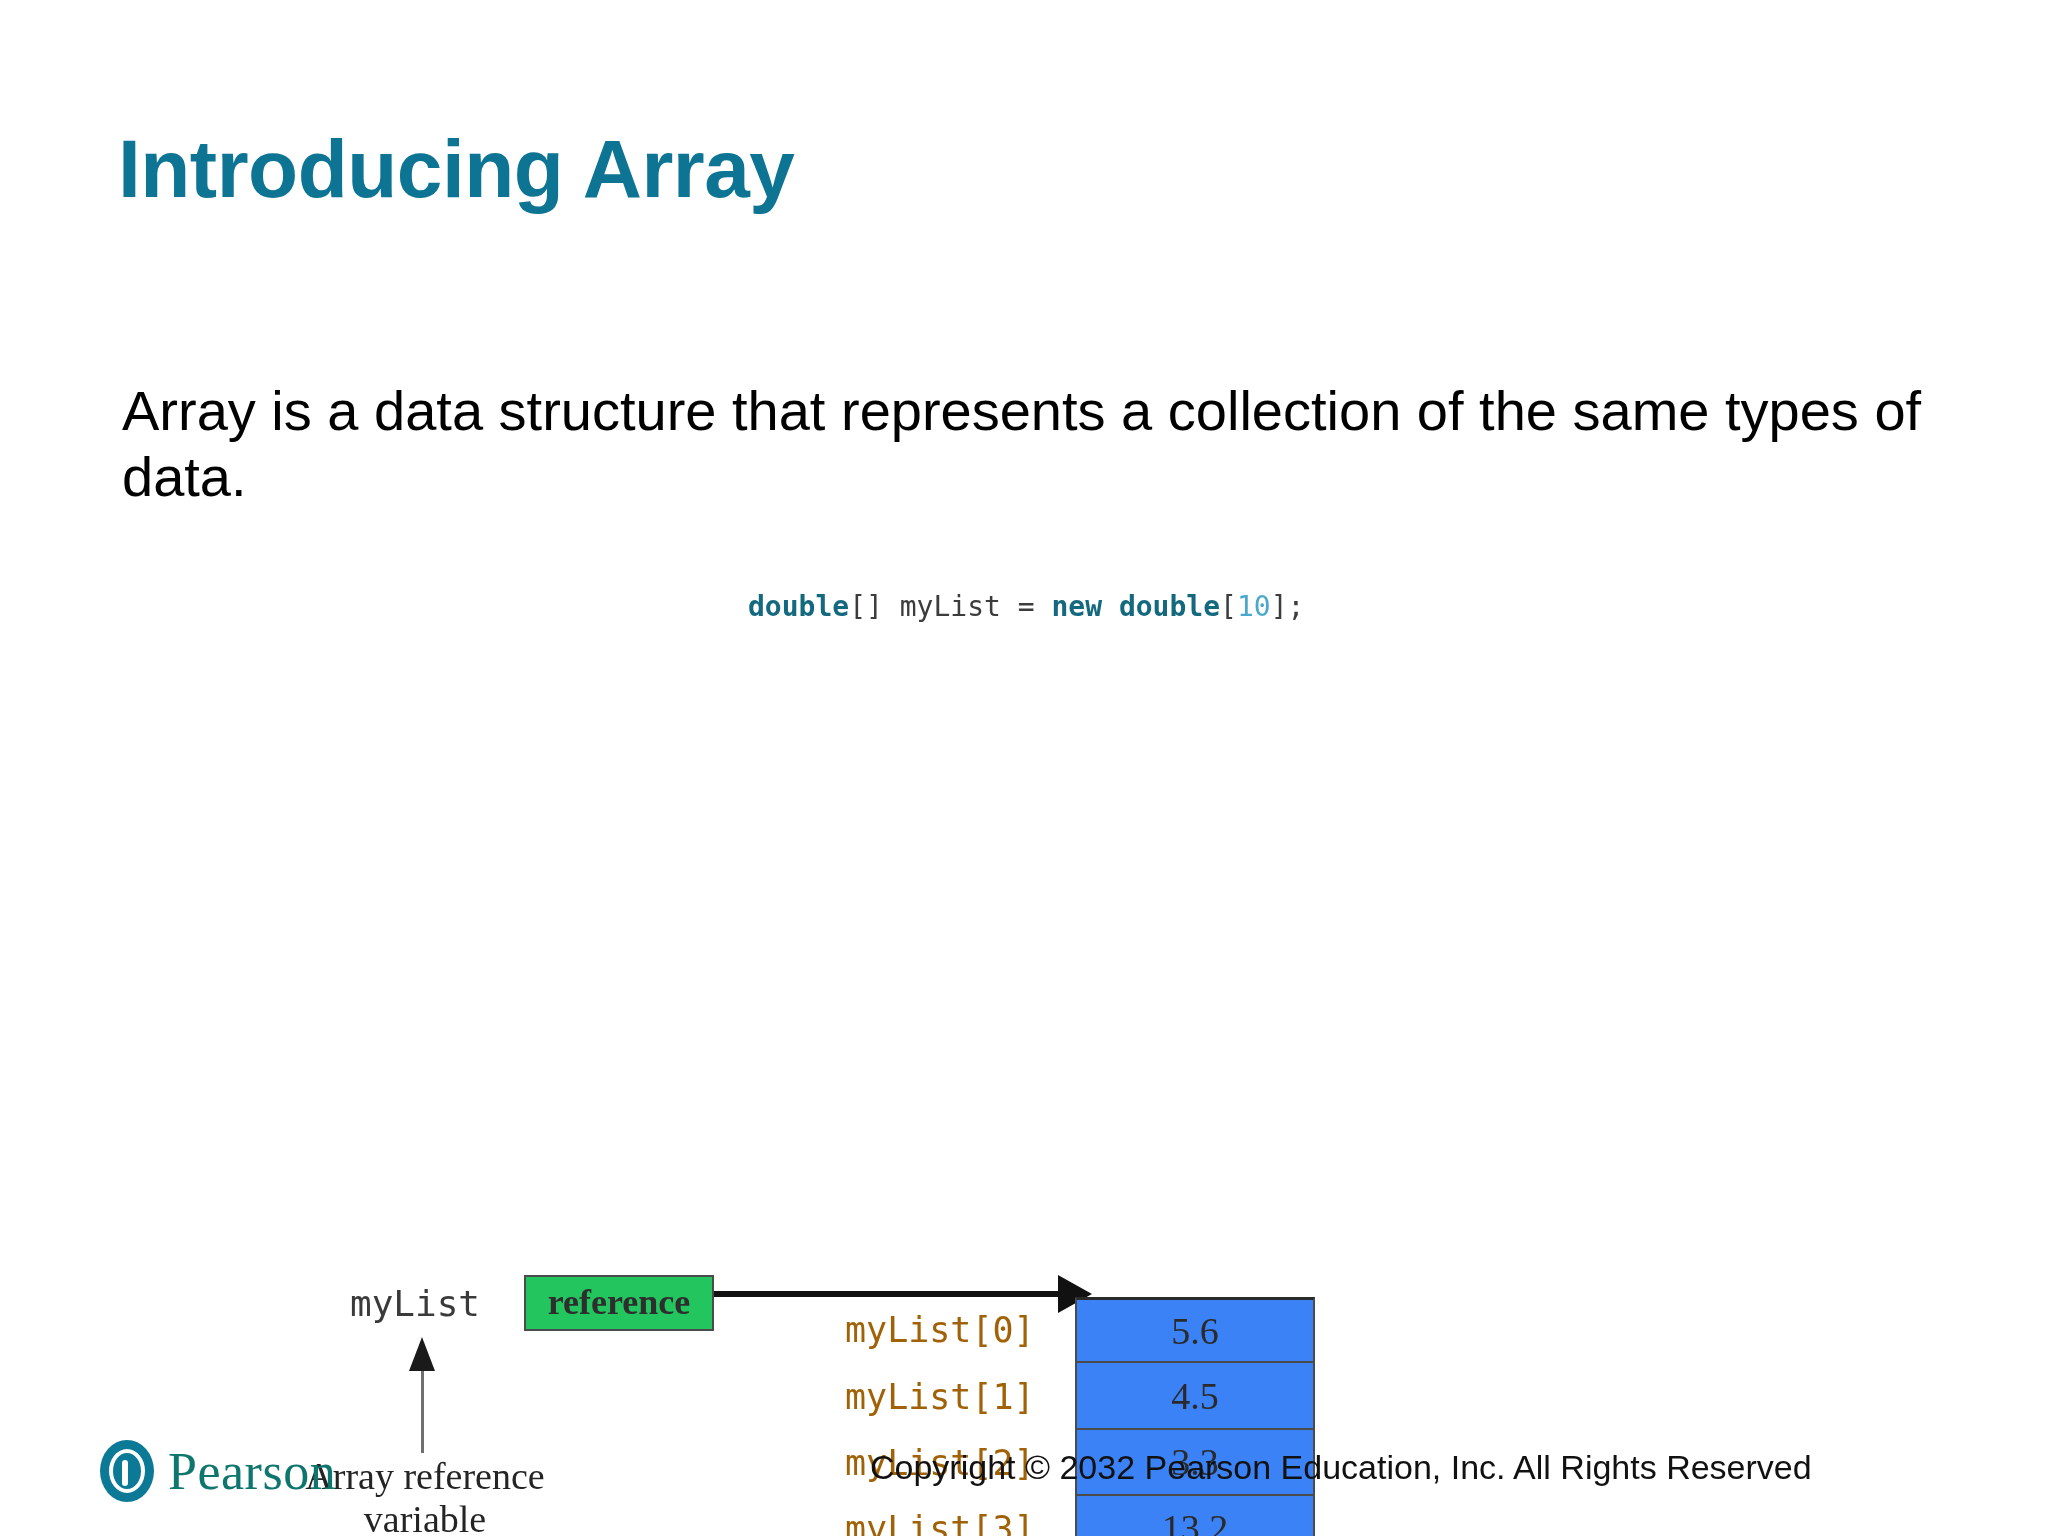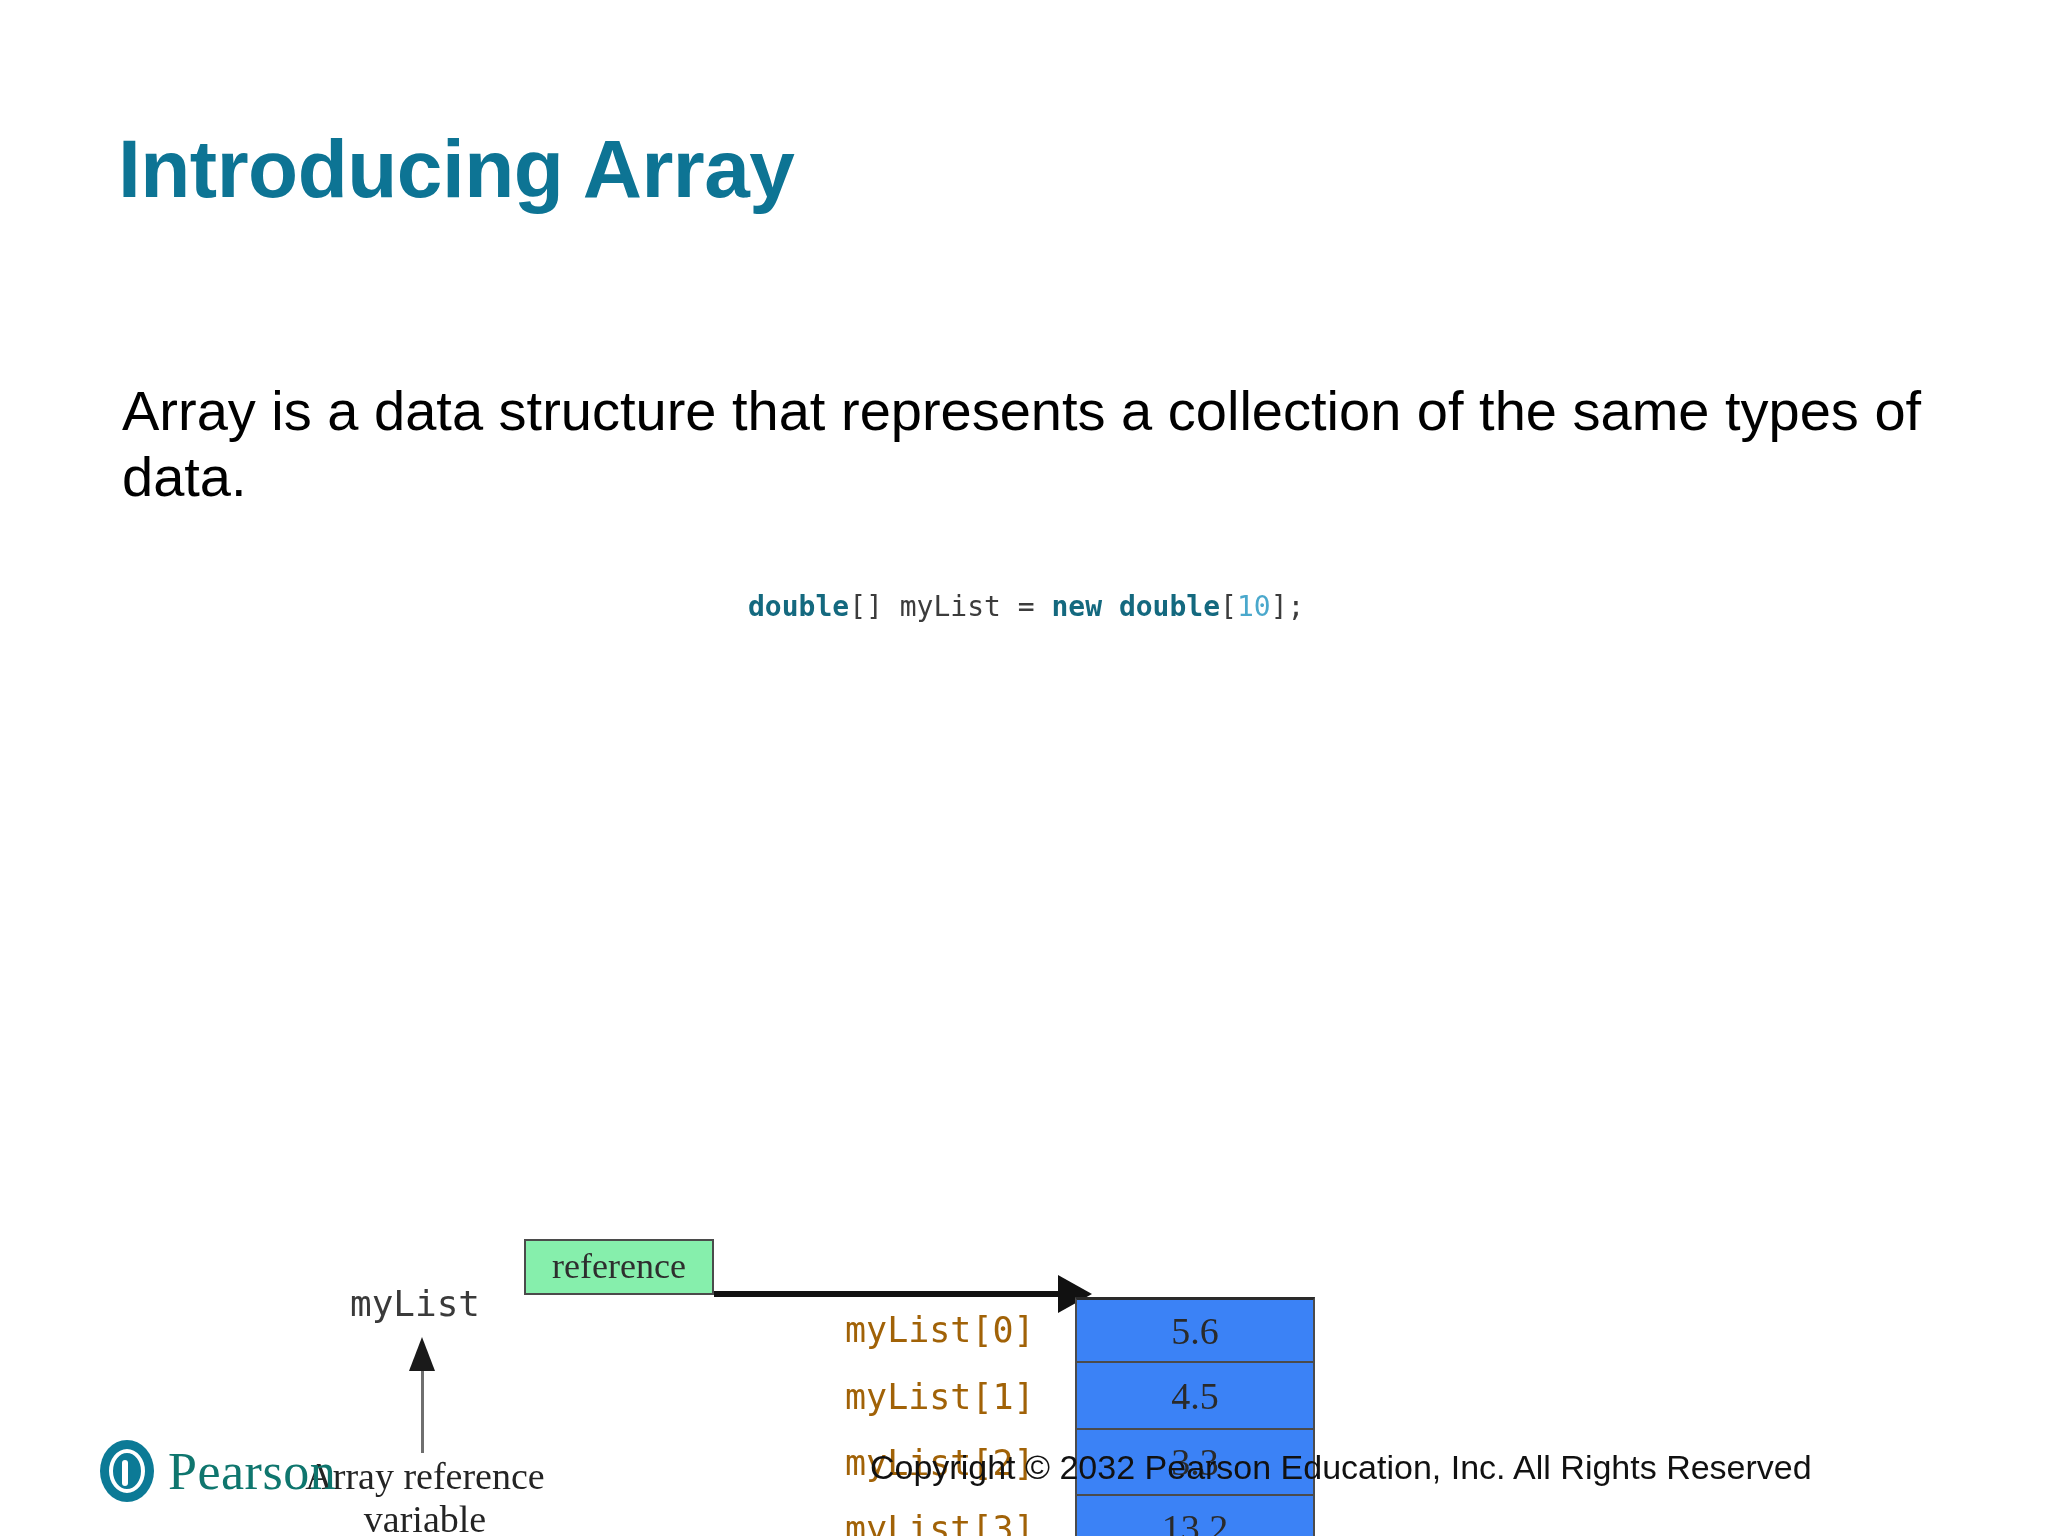--- a/index.html
+++ b/index.html
@@ -68,26 +68,27 @@
     position: absolute;
     left: 350px;
     top: 708px;
     font-family: "DejaVu Sans Mono", monospace;
     font-size: 36px;
     color: #3a3a3a;
   }
   #reference-box {
     position: absolute;
     left: 524px;
-    top: 664px;
+    top: 700px;
     width: 190px;
     height: 56px;
     border: 2px solid #4b4b4b;
-    background: #86efac;
+    background: #22c55e;
     box-sizing: border-box;
+    font-weight: bold;
   }
   #reference-box span {
     position: absolute;
     left: 0; right: 0;
     top: 50%;
     transform: translateY(-52%);
     text-align: center;
     font-family: "Liberation Serif", serif;
     font-size: 36px;
     color: #2e2e2e;

